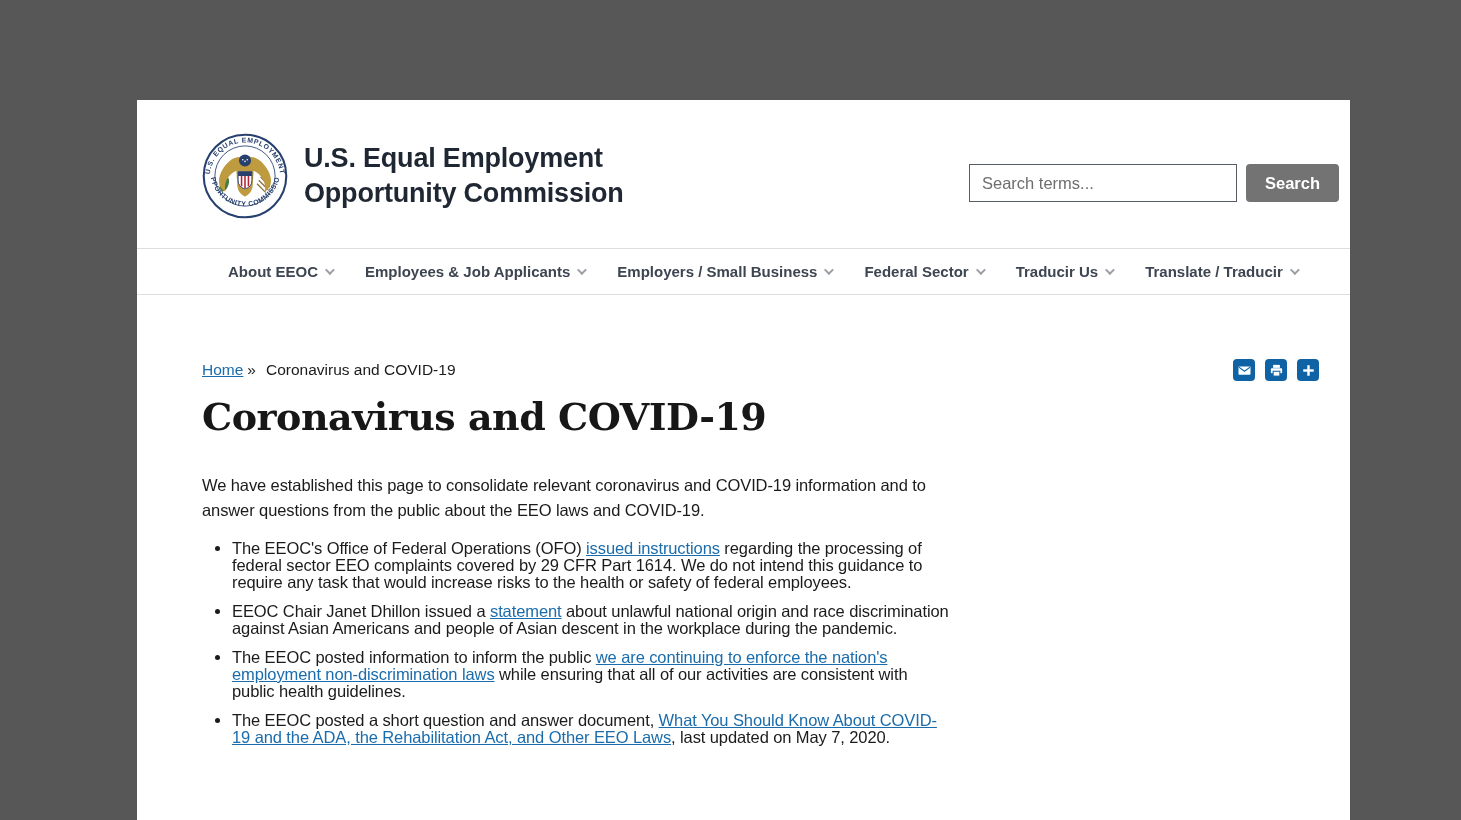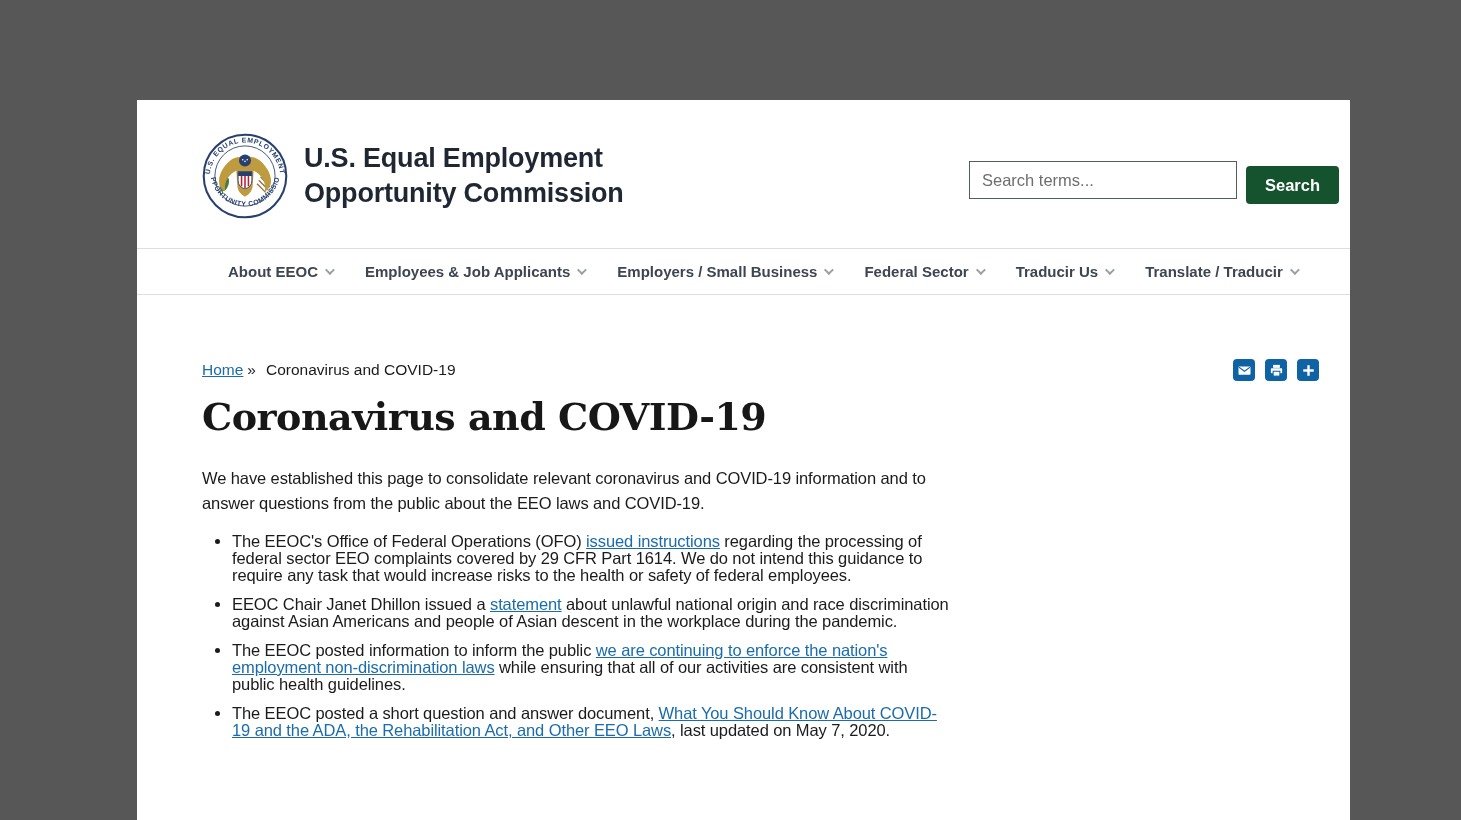--- a/index.html
+++ b/index.html
@@ -5,27 +5,27 @@
   * { margin:0; padding:0; box-sizing:border-box; }
   html,body { width:1461px; height:820px; overflow:hidden; background:#575757;
               font-family:"Liberation Sans", sans-serif; }
   .card { width:1213px; height:720px; margin:100px 0 0 137px; background:#ffffff; }
 
   
   .hdr { position:relative; height:148px; }
   .brand { position:absolute; left:65px; top:33px; display:flex; align-items:center; gap:16px; cursor:pointer; }
   .seal { width:86px; height:86px; flex:0 0 auto; }
   .brand-name { font-size:27px; font-weight:bold; line-height:35px; color:#1f2733; letter-spacing:-0.2px; }
-  .search-area { position:absolute; right:11px; top:56px; display:flex; align-items:center; }
+  .search-area { position:absolute; right:11px; top:64px; display:flex; align-items:center; }
   .search-input { width:268px; height:38px; border:1px solid #565c65; font-size:16.5px;
                   padding:0 12px; color:#1b1b1b; font-family:"Liberation Sans",sans-serif; }
   .search-input::placeholder { color:#6e6e6e; }
-  .search-btn { width:93px; height:38px; margin-left:9px; background:#14532d; color:#fff;
+  .search-btn { width:93px; height:38px; margin-left:9px; background:#737373; color:#fff;
                 border:none; border-radius:4px; font-size:16.5px; font-weight:bold;
-                font-family:"Liberation Sans",sans-serif; cursor:pointer;margin-top:10px; }
+                font-family:"Liberation Sans",sans-serif; cursor:pointer; }
 
   
   .topnav { height:47px; border-top:1px solid #dcdee0; border-bottom:1px solid #dcdee0;
             display:flex; align-items:center; padding-left:91px; column-gap:33px; }
   .nav-item { display:flex; align-items:center; gap:7px; font-size:15px; font-weight:bold;
               color:#3d4551; cursor:pointer; white-space:nowrap; }
   .chev { width:7px; height:7px; border-right:2px solid #9aa0a6; border-bottom:2px solid #9aa0a6;
           transform:rotate(45deg) translateY(-2px); display:inline-block; }
 
   
@@ -36,21 +36,21 @@
   .breadcrumb a { color:#1a6cac; text-decoration:underline; cursor:pointer; }
   .crumb-sep { margin:0 6px 0 4px; color:#1b1b1b; }
   .crumb-cur { margin-left:4px; }
   .share-icons { display:flex; gap:10px; }
   .icon-btn { width:22px; height:22px; border-radius:4px; background:#0f63a4; border:none;
               display:flex; align-items:center; justify-content:center; cursor:pointer; padding:0; }
 
   h1.page-title { margin-top:13px; font-family:"DejaVu Serif", serif; font-weight:bold;
                   font-size:38px; color:#171717; letter-spacing:-0.5px; }
 
-  .intro { margin-top:27px; width:765px; font-size:16.5px; line-height:25px; color:#1b1b1b;
+  .intro { margin-top:34px; width:765px; font-size:16.5px; line-height:25px; color:#1b1b1b;
            letter-spacing:-0.1px; }
   ul.topics { margin-top:17px; width:752px; padding-left:30px; }
   ul.topics li { font-size:16.5px; line-height:17px; color:#1b1b1b; margin-bottom:12px;
                  letter-spacing:-0.1px; }
   ul.topics a { color:#1a6cac; text-decoration:underline; cursor:pointer; }
 </style>
 </head>
 <body>
 
 <div class="card">

